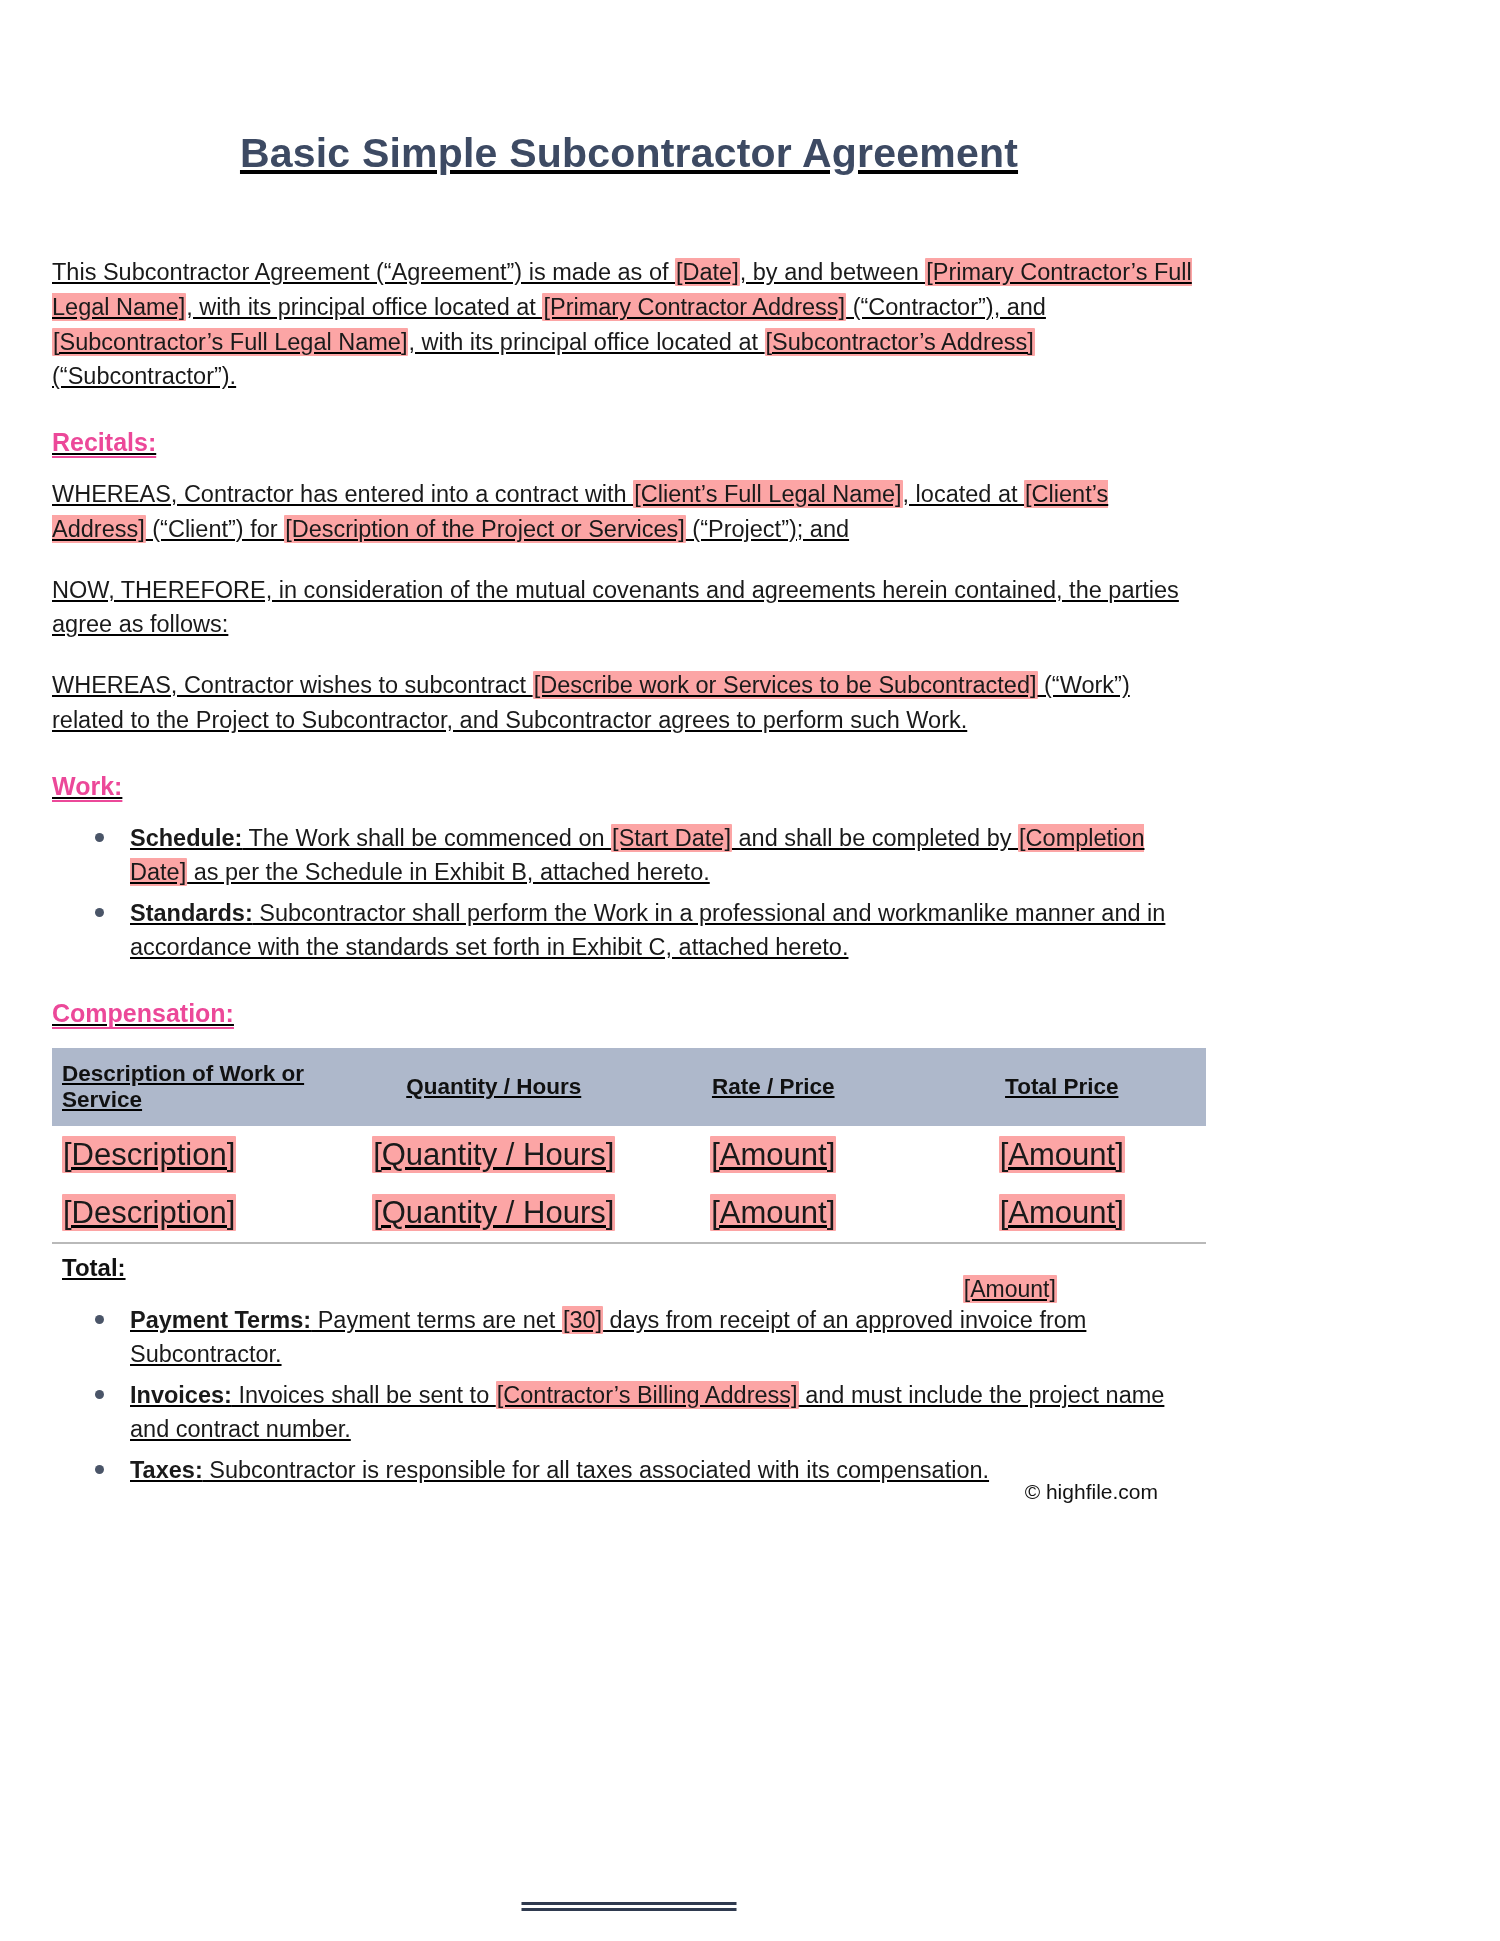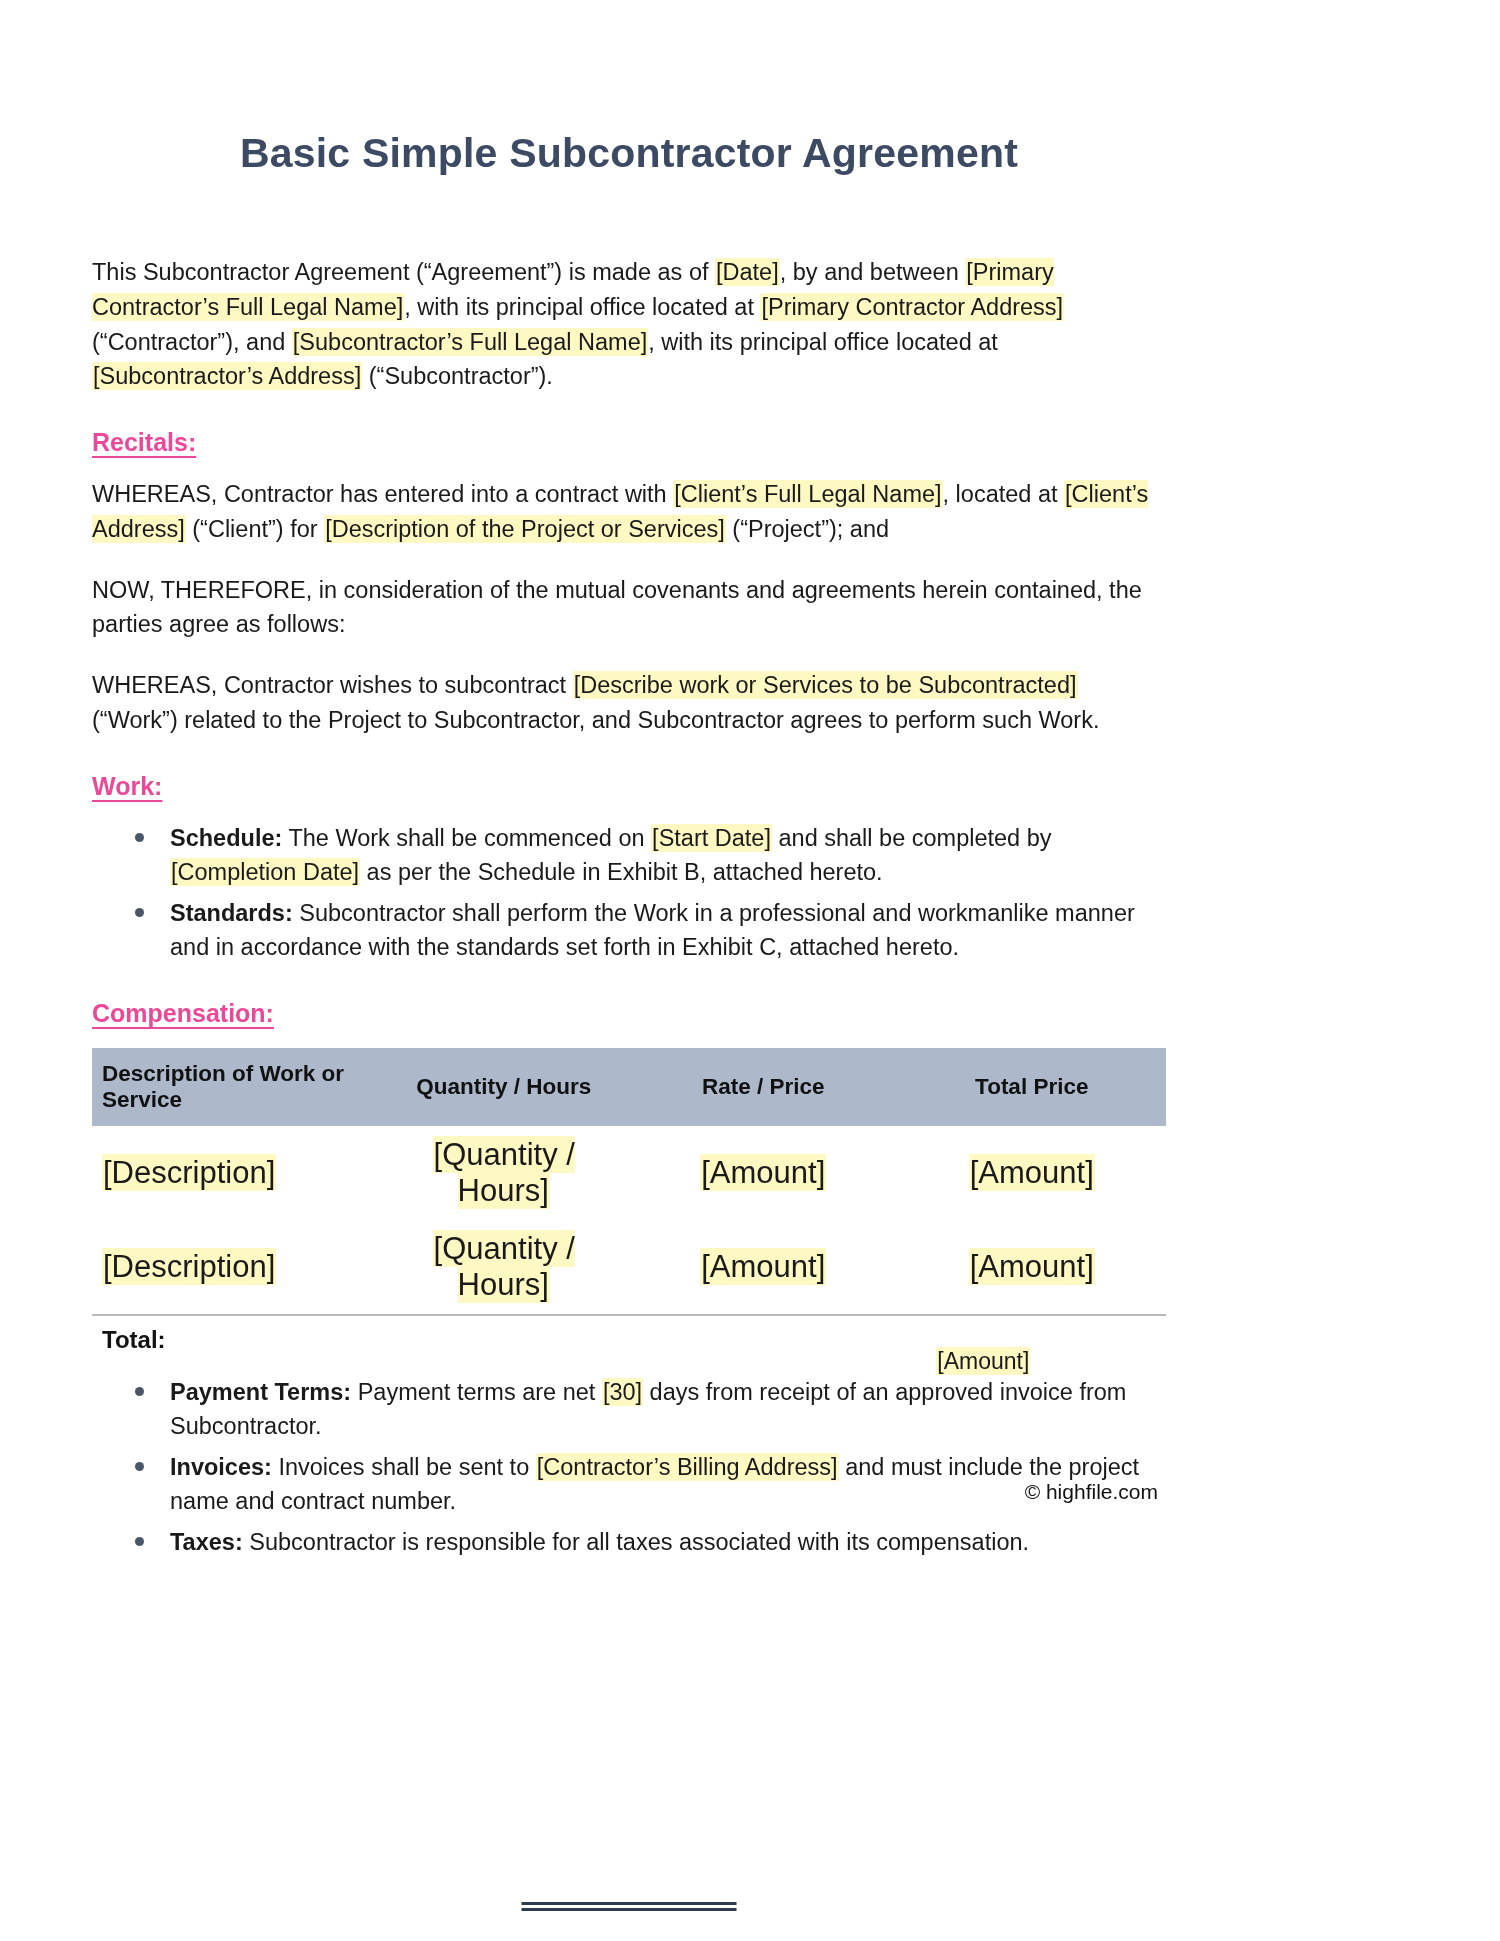--- a/index.html
+++ b/index.html
@@ -14,21 +14,22 @@
     color: #000000;
     position: relative;
     overflow: hidden;
   }
   .page {
     position: relative;
     width: 1258px;
     height: 1941px;
     background: #ffffff;
     box-sizing: border-box;
-    padding: 0 92px;
+    padding: 0 52px;
+    text-decoration: underline;
   }
   .doc-title {
     text-align: center;
     font-size: 41px;
     font-weight: bold;
     color: #3d4a63;
     letter-spacing: 0.2px;
     margin: 0;
     padding-top: 130px;
   }
@@ -36,21 +37,21 @@
     margin-top: 78px;
   }
   p.para {
     font-size: 23.5px;
     line-height: 1.48;
     color: #1a1a1a;
     margin: 0 0 26px 0;
     text-align: left;
   }
   .ph {
-    background: #fef9c3;
+    background: #fca5a5;
     padding: 1px 1px;
     border-radius: 1px;
   }
   h2.section {
     font-size: 25px;
     font-weight: bold;
     color: #ec4899;
     text-decoration: underline;
     text-underline-offset: 5px;
     margin: 34px 0 20px 0;

